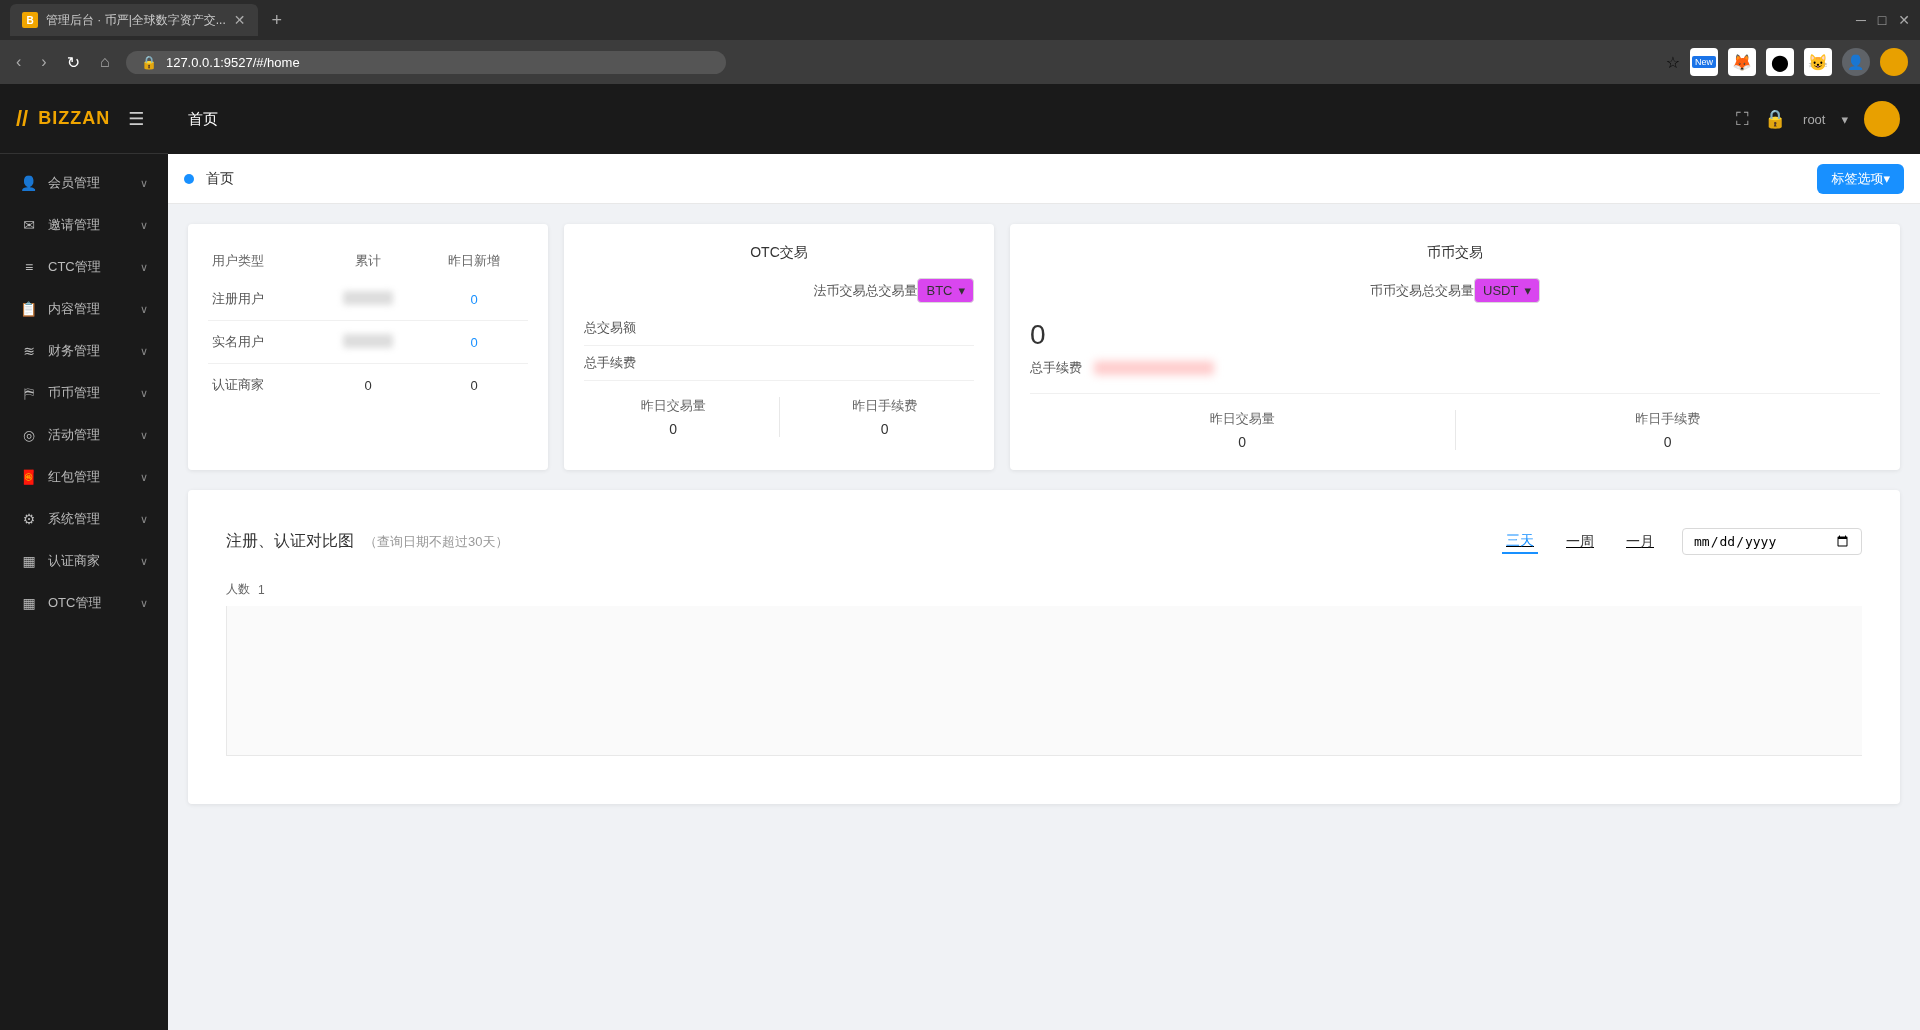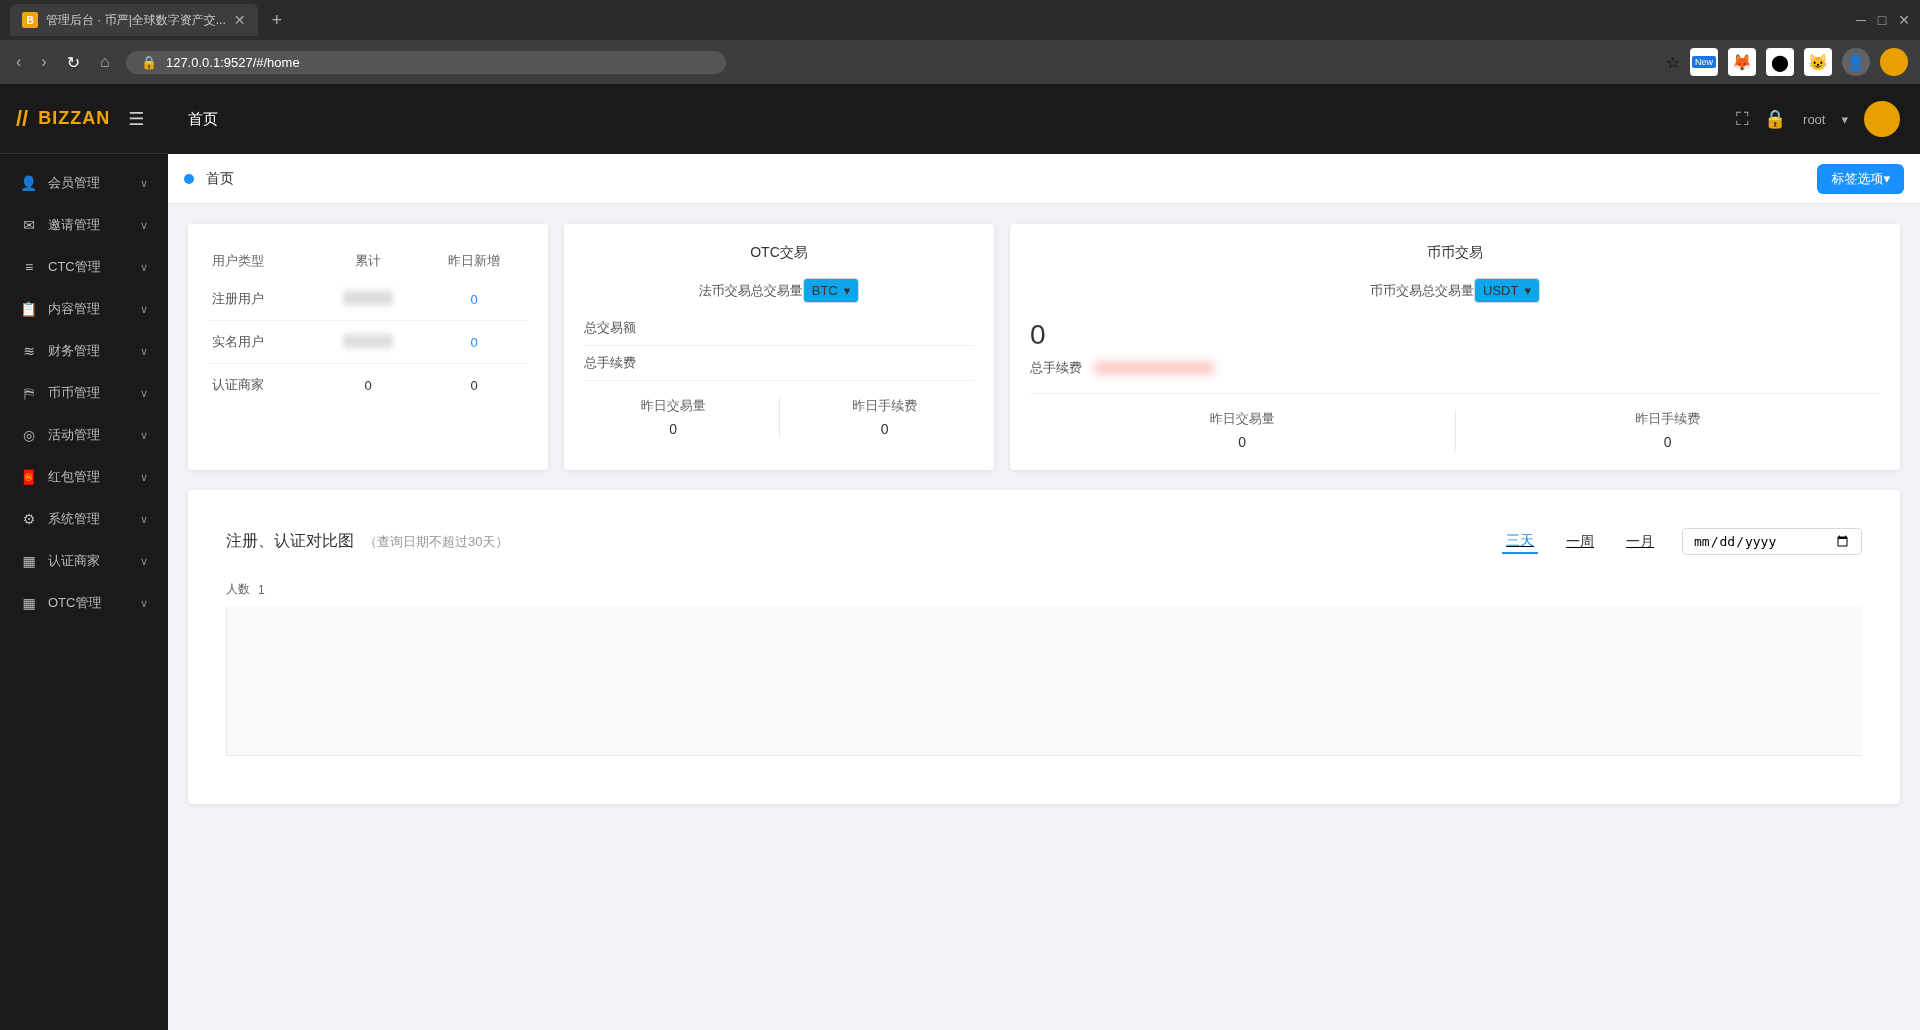--- a/index.html
+++ b/index.html
@@ -308,35 +308,35 @@
     .card-title {
       text-align: center;
       font-size: 14px;
       color: #333;
       margin-bottom: 16px;
       font-weight: 500;
     }
     .otc-header {
       display: flex;
       align-items: center;
-      justify-content: center;
+      justify-content: flex-end;
       margin-bottom: 8px;
     }
     .otc-label { font-size: 13px; color: #555; }
     .select-box {
       border: 1px solid #d9d9d9;
       border-radius: 4px;
       padding: 4px 8px;
       font-size: 13px;
       color: #333;
       cursor: pointer;
       display: flex;
       align-items: center;
       gap: 6px;
-      background: #0ea5e9;
+      background: #d946ef;
     }
     .otc-row {
       display: flex;
       align-items: center;
       padding: 8px 0;
       border-bottom: 1px solid #f0f0f0;
     }
     .otc-row-label { font-size: 13px; color: #555; flex: 1; }
     .otc-stats-row {
       display: flex;

